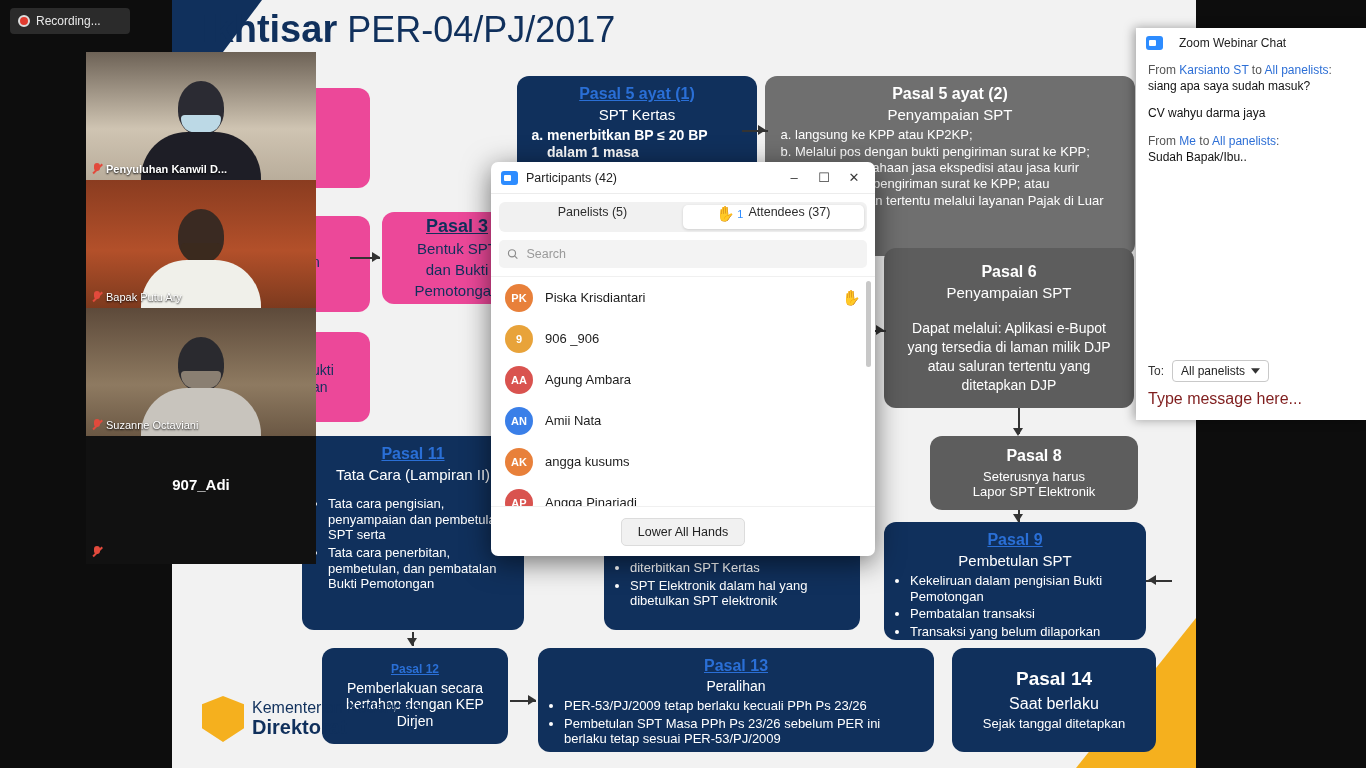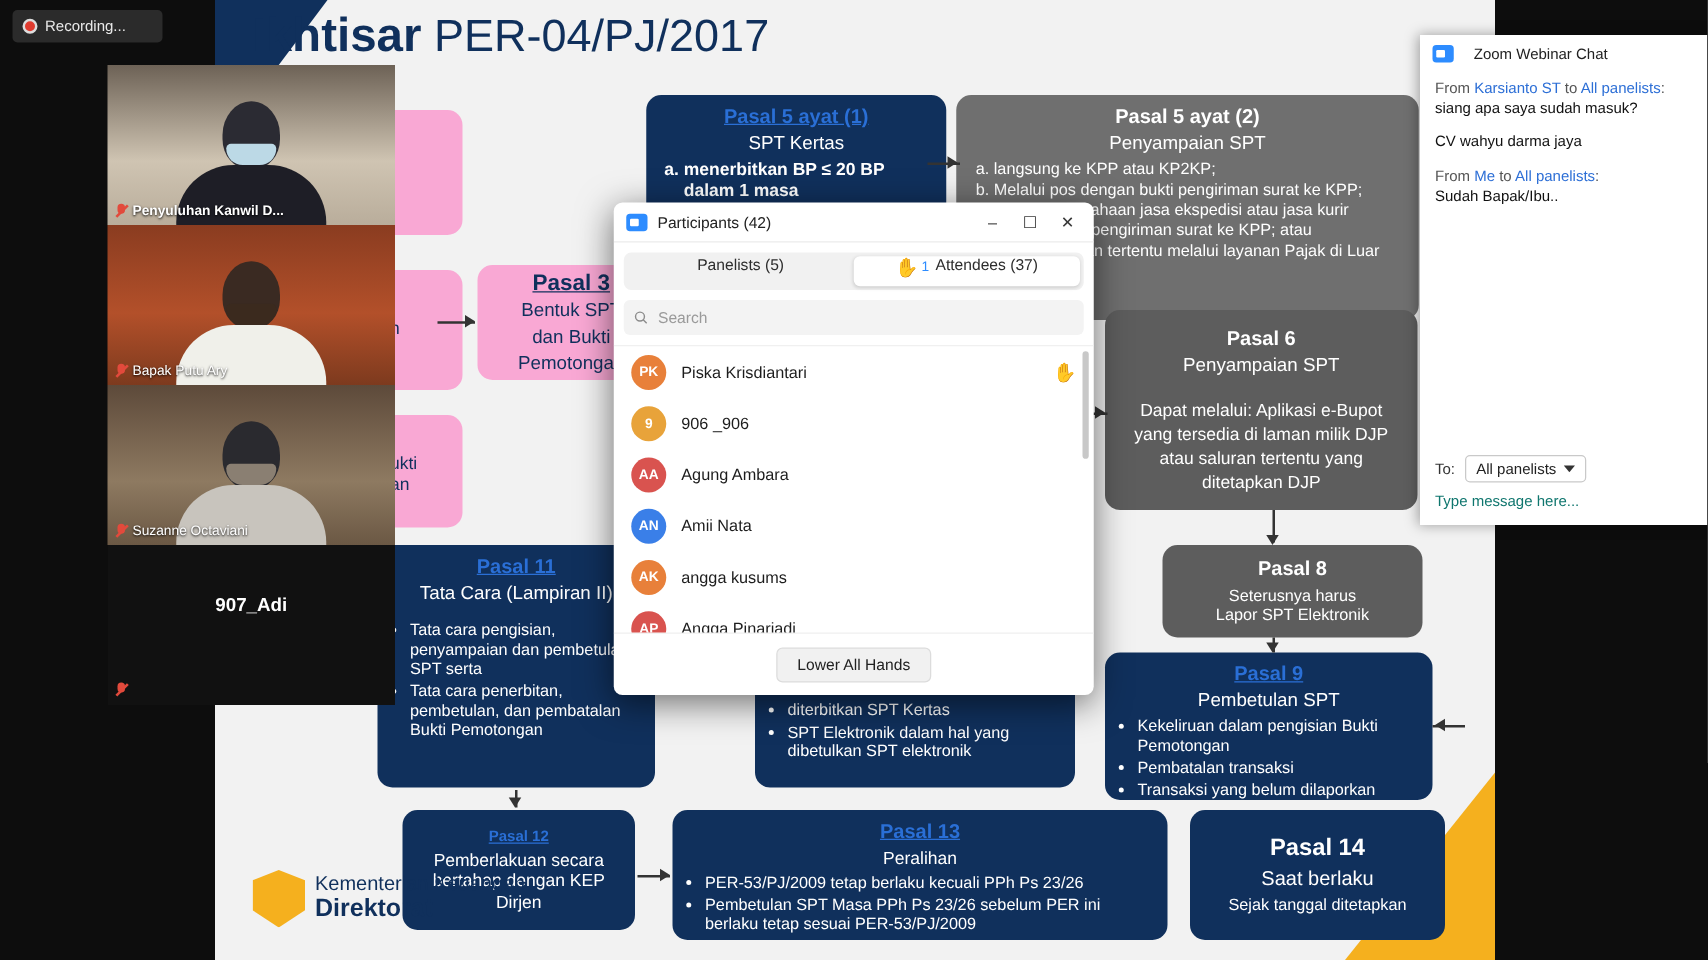--- a/index.html
+++ b/index.html
@@ -64,21 +64,21 @@
   .box .bx-sub {
     display: block;
     text-align: center;
     margin-bottom: 3px;
   }
   .box ul { margin: 2px 0 0 14px; padding: 0; }
   .box li { margin-bottom: 2px; }
   .navy { background: #10305c; }
   .gray { background: #6f6f6f; }
   .darkgray { background: #5d5d5d; }
-  .yellow { background: #f9a8d4; color: #10305c; }
+  .yellow { background: #ec4899; color: #10305c; }
   .yellow .bx-title { color: #10305c; }
   .title-blue { color: #2a6fd6; }
   .title-white { color: #ffffff; }
 
   .ol { margin: 0; padding-left: 18px; }
   .ol li { margin-bottom: 1px; }
 
   
   .arrow-h, .arrow-v {
     position: absolute;
@@ -303,21 +303,21 @@
     display: flex; align-items: center; gap: 8px;
     padding: 8px 12px 4px 12px; font-size: 12px; color: #333;
   }
   .to-select {
     border: 1px solid #c9c9c9; border-radius: 4px;
     padding: 3px 8px; font-size: 12px; color: #222;
     display: flex; align-items: center; gap: 6px;
   }
   .chat-input {
     padding: 4px 12px 12px 12px;
-    font-size: 12px; color: #0f766e;
+    font-size: 16px; color: #7f1d1d;
   }
 </style>
 </head>
 <body>
 
 <div id="root">
 
   <div class="slide">
     <div class="slide-corner-tl"></div>
     <div class="slide-corner-br"></div>

